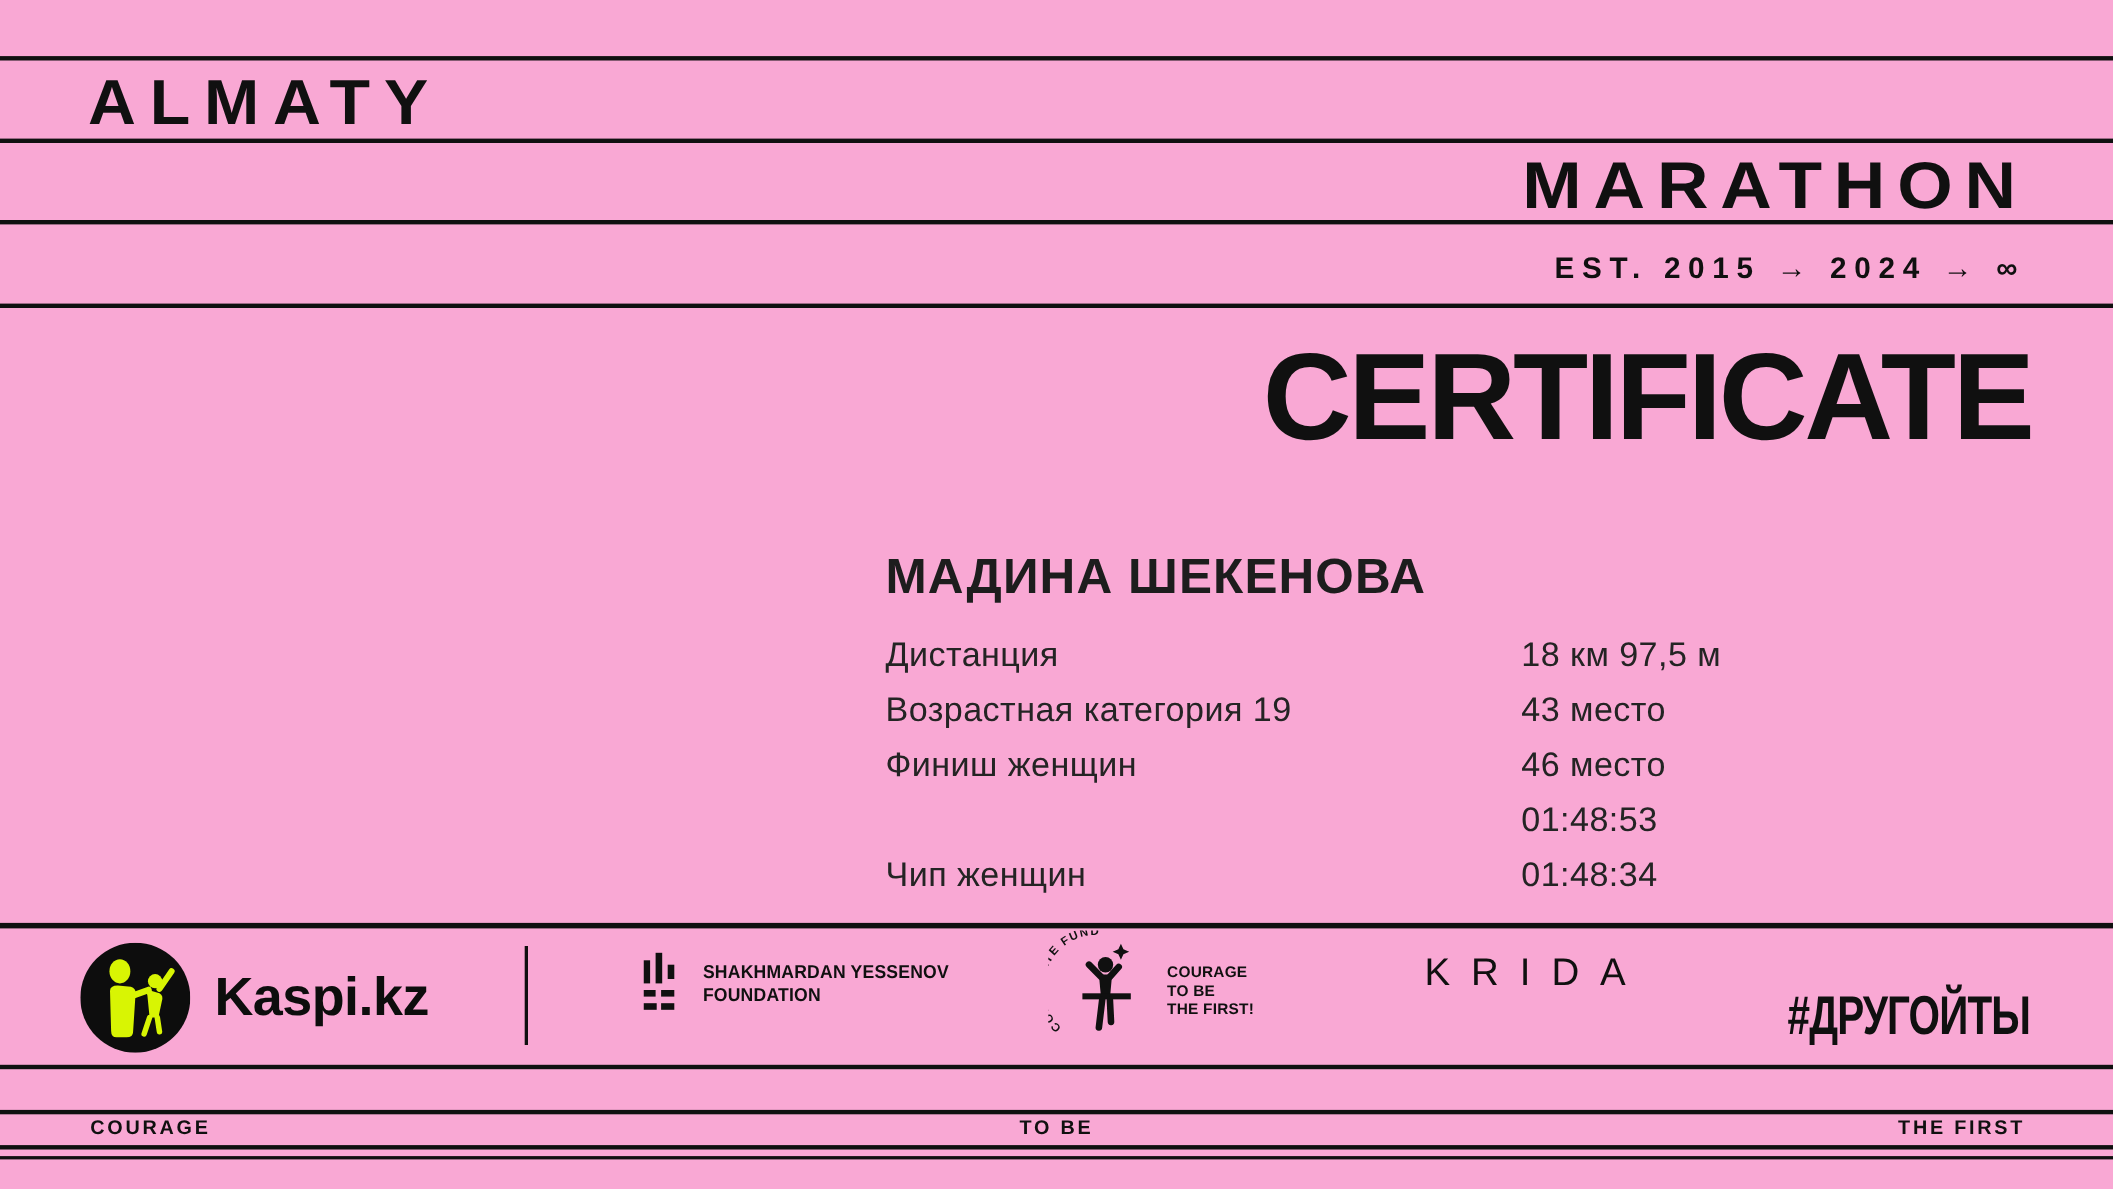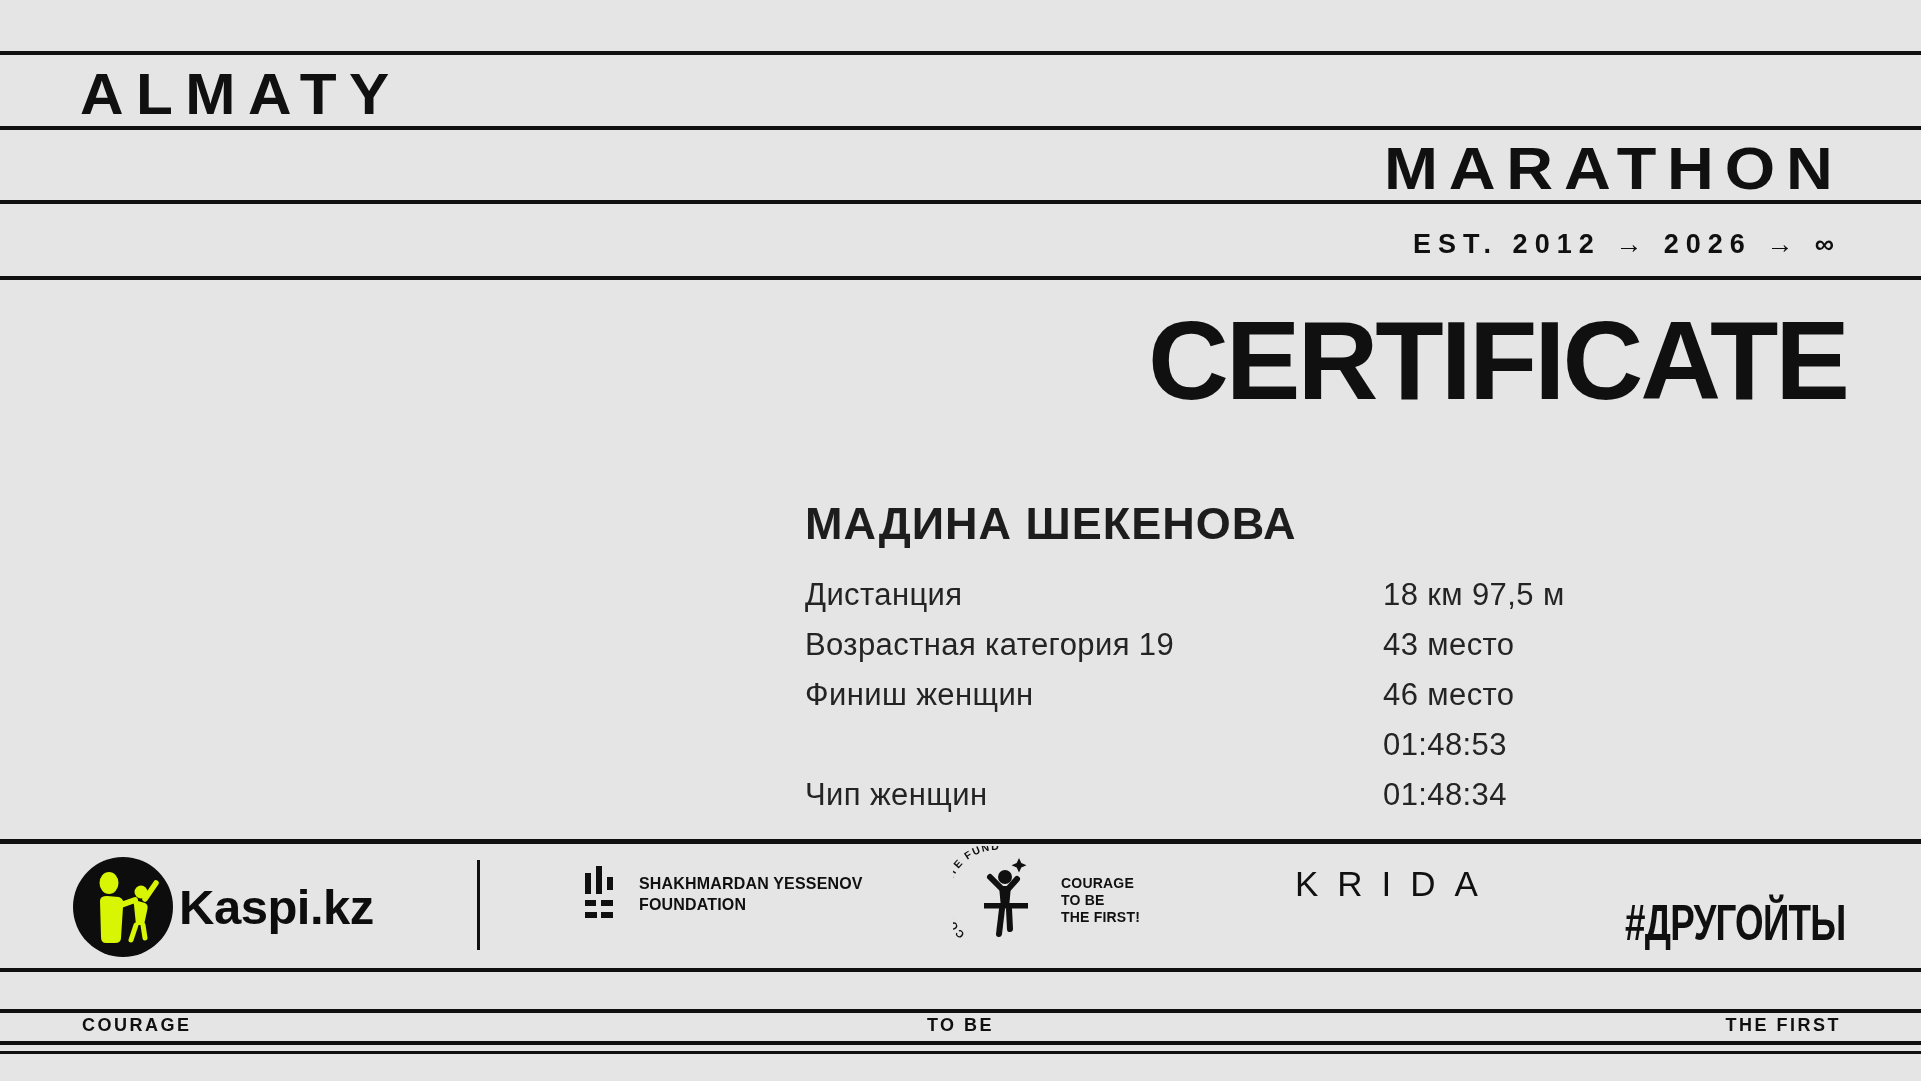--- a/index.html
+++ b/index.html
@@ -1,18 +1,18 @@
 <!DOCTYPE html>
 <html><head>
 <meta charset="utf-8">
 <style>
   html,body{margin:0;padding:0;background:#9aa100;}
   #canvas{
     position:relative;width:1921px;height:1081px;overflow:hidden;
-    background:#e5e5e5;color:#101010;
+    background:#f9a8d4;color:#101010;
     font-family:"Liberation Sans",sans-serif;
   }
   .hline{position:absolute;left:0;right:0;background:#101010;height:4px;}
   .abs{position:absolute;}
   
   .city{
     left:80px;top:60px;font-size:58px;font-weight:800;letter-spacing:12px;
     transform:scaleX(1.04);transform-origin:left center;white-space:nowrap;
   }
   .event{
@@ -27,21 +27,21 @@
   }
   .recipient{
     left:805px;top:498px;font-size:45px;font-weight:700;letter-spacing:1px;color:#1d1d1d;white-space:nowrap;
   }
   
   .results{left:805px;top:570px;width:1040px;}
   .result-row{position:relative;height:50px;line-height:50px;font-size:31px;color:#242424;letter-spacing:.4px;}
   .result-label{position:absolute;left:0;white-space:nowrap;text-align:center;}
   .result-value{position:absolute;left:578px;white-space:nowrap;}
   
-  .kaspi{left:73px;top:857px;display:flex;align-items:center;gap:6px;}
+  .kaspi{left:73px;top:857px;display:flex;align-items:center;gap:22px;}
   .kaspi-word{font-size:49px;font-weight:800;letter-spacing:-.5px;color:#0d0d0d;}
   .divider{left:477px;top:860px;width:3px;height:90px;background:#101010;}
   .yessenov{left:585px;top:866px;display:flex;align-items:center;gap:24px;}
   .yessenov-text{font-size:17px;font-weight:700;line-height:1.25;letter-spacing:.2px;transform:scaleX(.94);transform-origin:left center;white-space:nowrap;}
   .courage-logo{left:953px;top:846px;display:flex;align-items:center;gap:6px;}
   .courage-text{font-size:14px;font-weight:600;line-height:17px;letter-spacing:.2px;white-space:nowrap;}
   .krida{
     left:1295px;top:864px;font-size:35px;font-weight:400;letter-spacing:19px;white-space:nowrap;
   }
   .hashtag{
@@ -65,21 +65,21 @@
   <div class="hline" style="top:200px"></div>
   <div class="hline" style="top:276px"></div>
   <div class="hline" style="top:839px;height:5px"></div>
   <div class="hline" style="top:968px"></div>
   <div class="hline" style="top:1009px"></div>
   <div class="hline" style="top:1041px"></div>
   <div class="hline" style="top:1051px;height:3px"></div>
 
   <div class="abs city">ALMATY</div>
   <div class="abs event">MARATHON</div>
-  <div class="abs established">EST. 2012 → 2026 → ∞</div>
+  <div class="abs established">EST. 2015 → 2024 → ∞</div>
 
   <div class="abs recipient">МАДИНА ШЕКЕНОВА</div>
   <div class="abs title">CERTIFICATE</div>
 
   <div class="abs results">
     <div class="result-row">
       <span class="result-label">Дистанция</span>
       <span class="result-value">18 км 97,5 м</span>
     </div>
     <div class="result-row">

